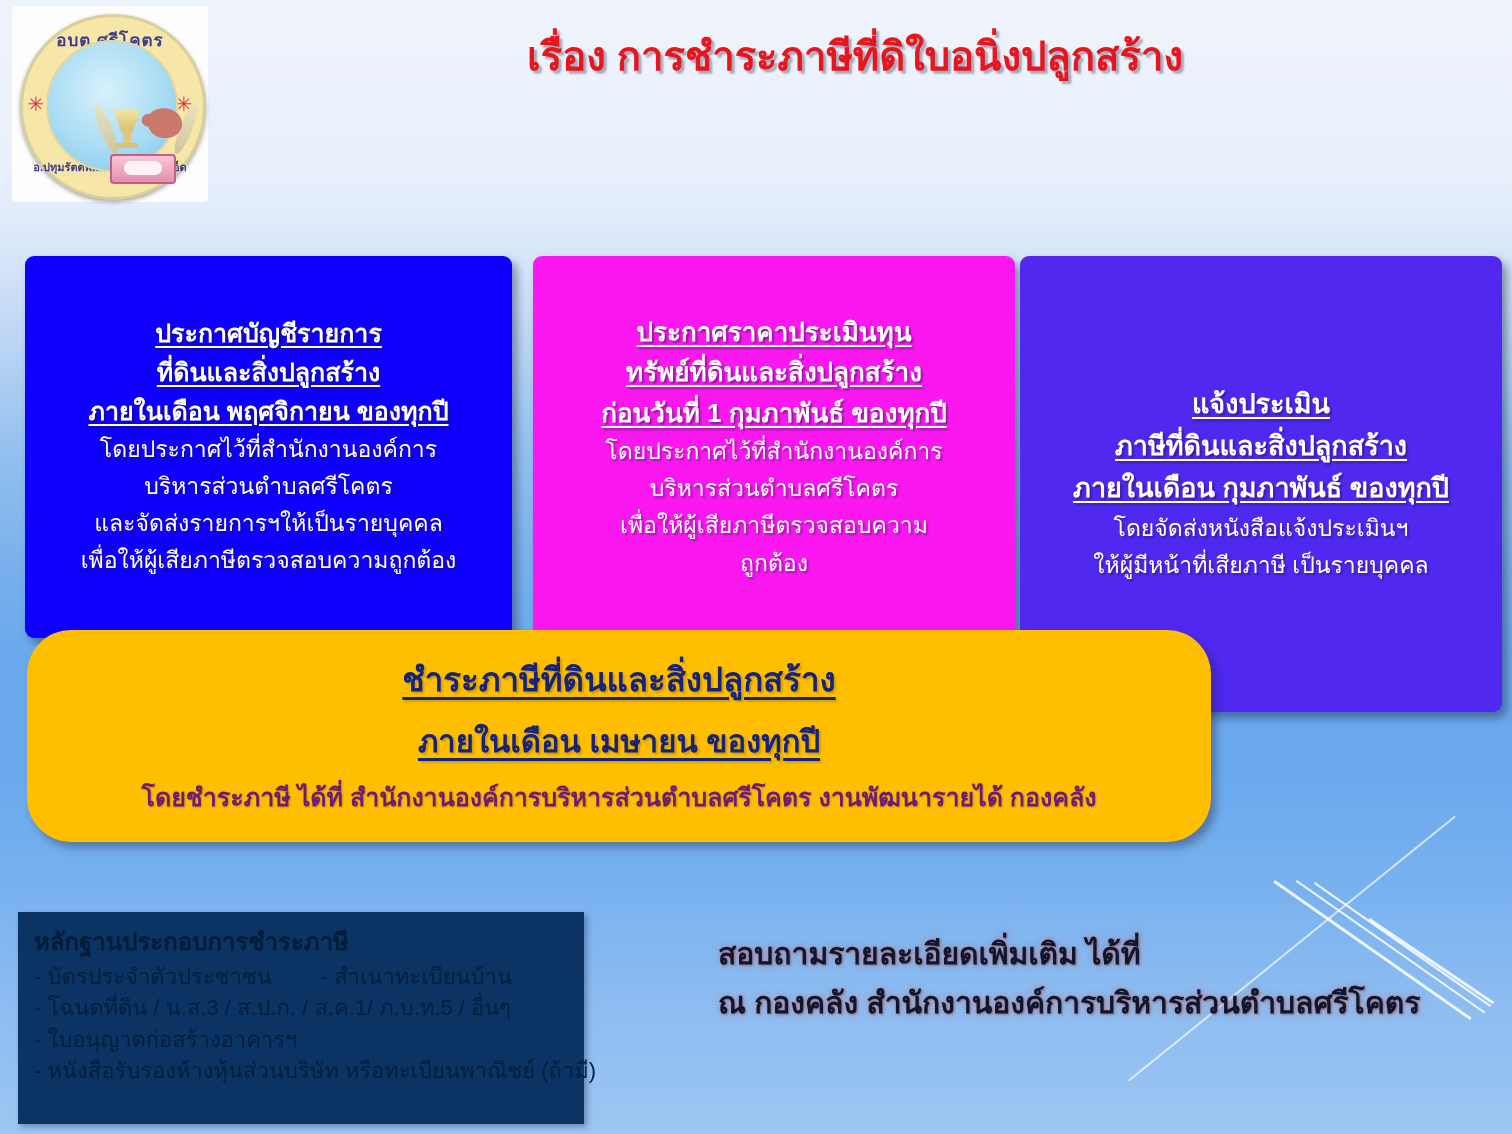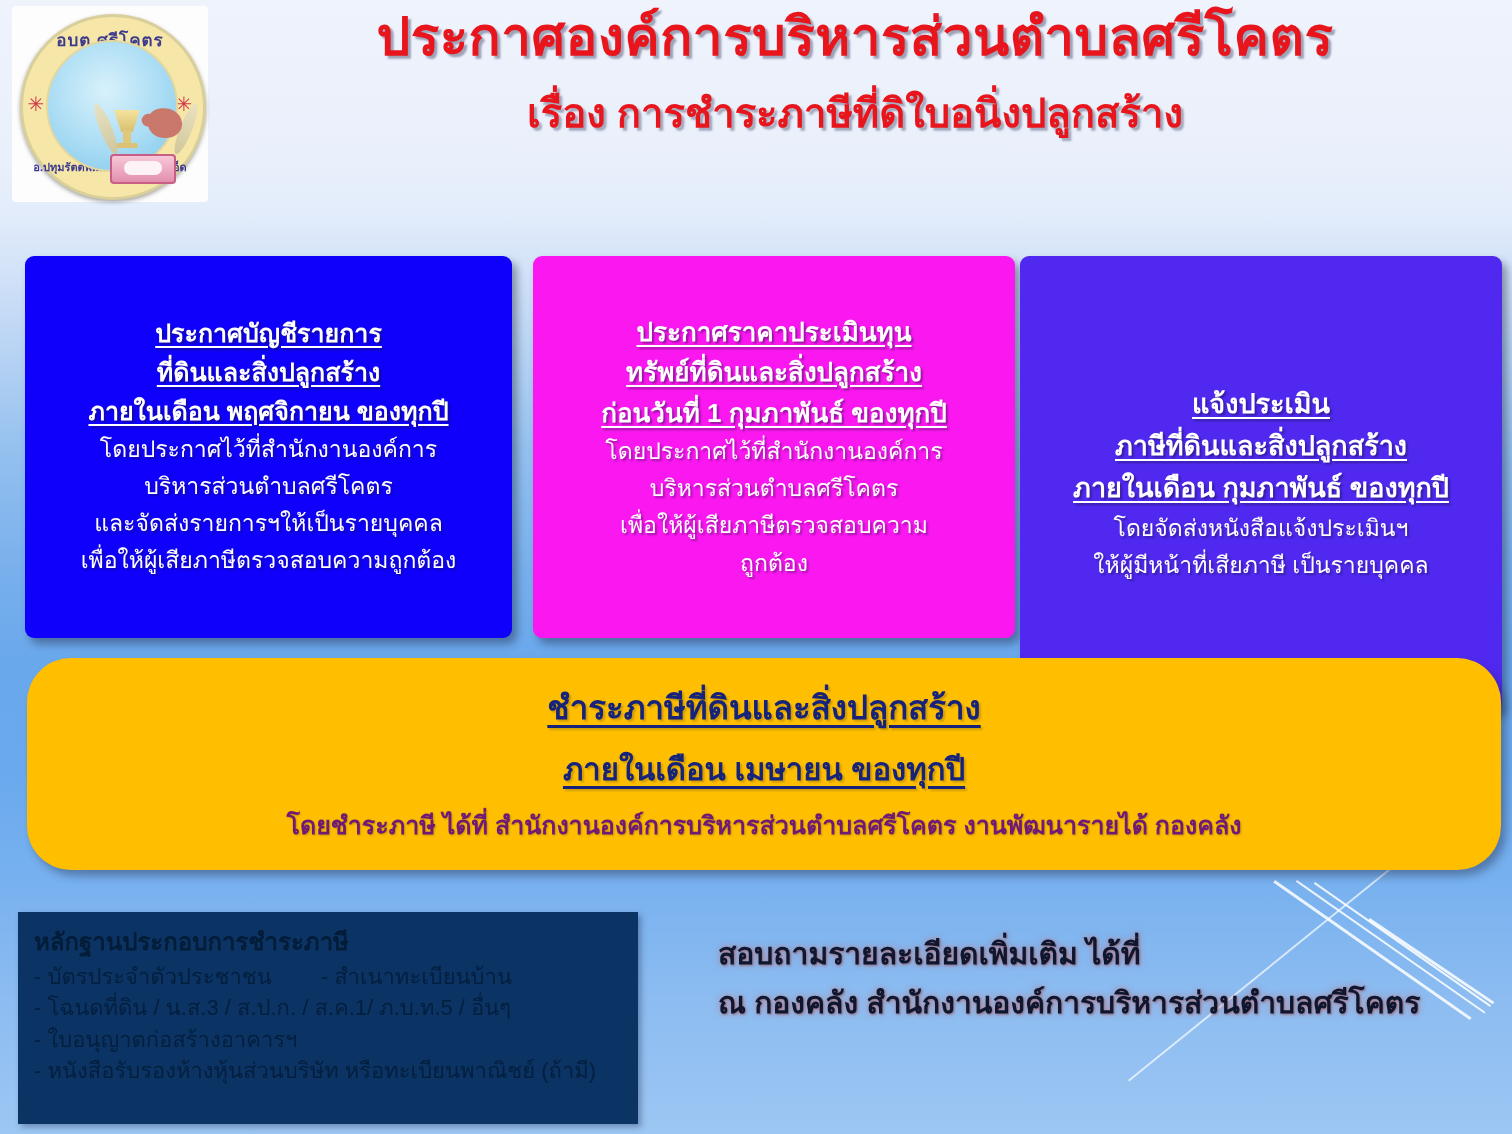--- a/index.html
+++ b/index.html
@@ -98,41 +98,41 @@
   }
   .card .bd{
     font-size:23px;line-height:1.62;font-weight:400;
     text-shadow:2px 2px 2px rgba(20,20,60,.4);
   }
   #card-purple .hl{font-size:27px;}
   #card-blue .hl{font-size:25px;}
 
   
   #banner{
-    position:absolute;left:27px;top:658px;width:1474px;height:212px;
+    position:absolute;left:27px;top:630px;width:1184px;height:212px;
     background:#ffbf00;border-radius:44px;
     box-shadow:5px 6px 8px rgba(30,40,70,.4);
     display:flex;flex-direction:column;justify-content:center;align-items:center;
     box-sizing:border-box;padding:6px 20px;
   }
   #banner .b1,#banner .b2{
     color:#16237a;font-weight:700;font-size:33px;
     text-decoration:underline;text-underline-offset:6px;
     text-shadow:2px 2px 2px rgba(120,90,10,.35);
     line-height:1.5;
   }
   #banner .b2{margin-top:14px;font-size:31px;}
   #banner .b3{
     margin-top:12px;color:#701a75;font-size:25px;font-weight:700;
     text-shadow:1px 1px 2px rgba(150,110,10,.5);
   }
 
   
   #docbox{
-    position:absolute;left:18px;top:912px;width:620px;height:212px;
+    position:absolute;left:18px;top:912px;width:566px;height:212px;
     background:#0b3465;
     box-shadow:3px 3px 6px rgba(20,30,60,.35);
     padding:14px 16px 10px 16px;box-sizing:border-box;
   }
   #docbox .dtitle{
     color:#031c38;font-size:24px;font-weight:700;line-height:1.3;margin-bottom:4px;
   }
   #docbox .ditem{
     color:#041f3e;font-size:22px;line-height:1.42;white-space:pre;
   }
@@ -171,21 +171,20 @@
       <div class="laurel r"></div>
       <div class="tray"></div>
       <div class="tray-stem"></div>
       <div class="tray-base"></div>
       <div class="lion"></div>
       <div class="hand"></div>
     </div>
   </div>
 
   <div id="title-block">
-    <div class="title-main">ประกาศองค์การบริหารส่วนตำบลศรีโคตร</div>
     <div class="title-sub">เรื่อง การชำระภาษีที่ดิใบอนิ่งปลูกสร้าง</div>
   </div>
 
   <div class="card" id="card-blue">
     <div class="hl">ประกาศบัญชีรายการ</div>
     <div class="hl">ที่ดินและสิ่งปลูกสร้าง</div>
     <div class="hl">ภายในเดือน พฤศจิกายน ของทุกปี</div>
     <div class="bd">โดยประกาศไว้ที่สำนักงานองค์การ</div>
     <div class="bd">บริหารส่วนตำบลศรีโคตร</div>
     <div class="bd">และจัดส่งรายการฯให้เป็นรายบุคคล</div>

